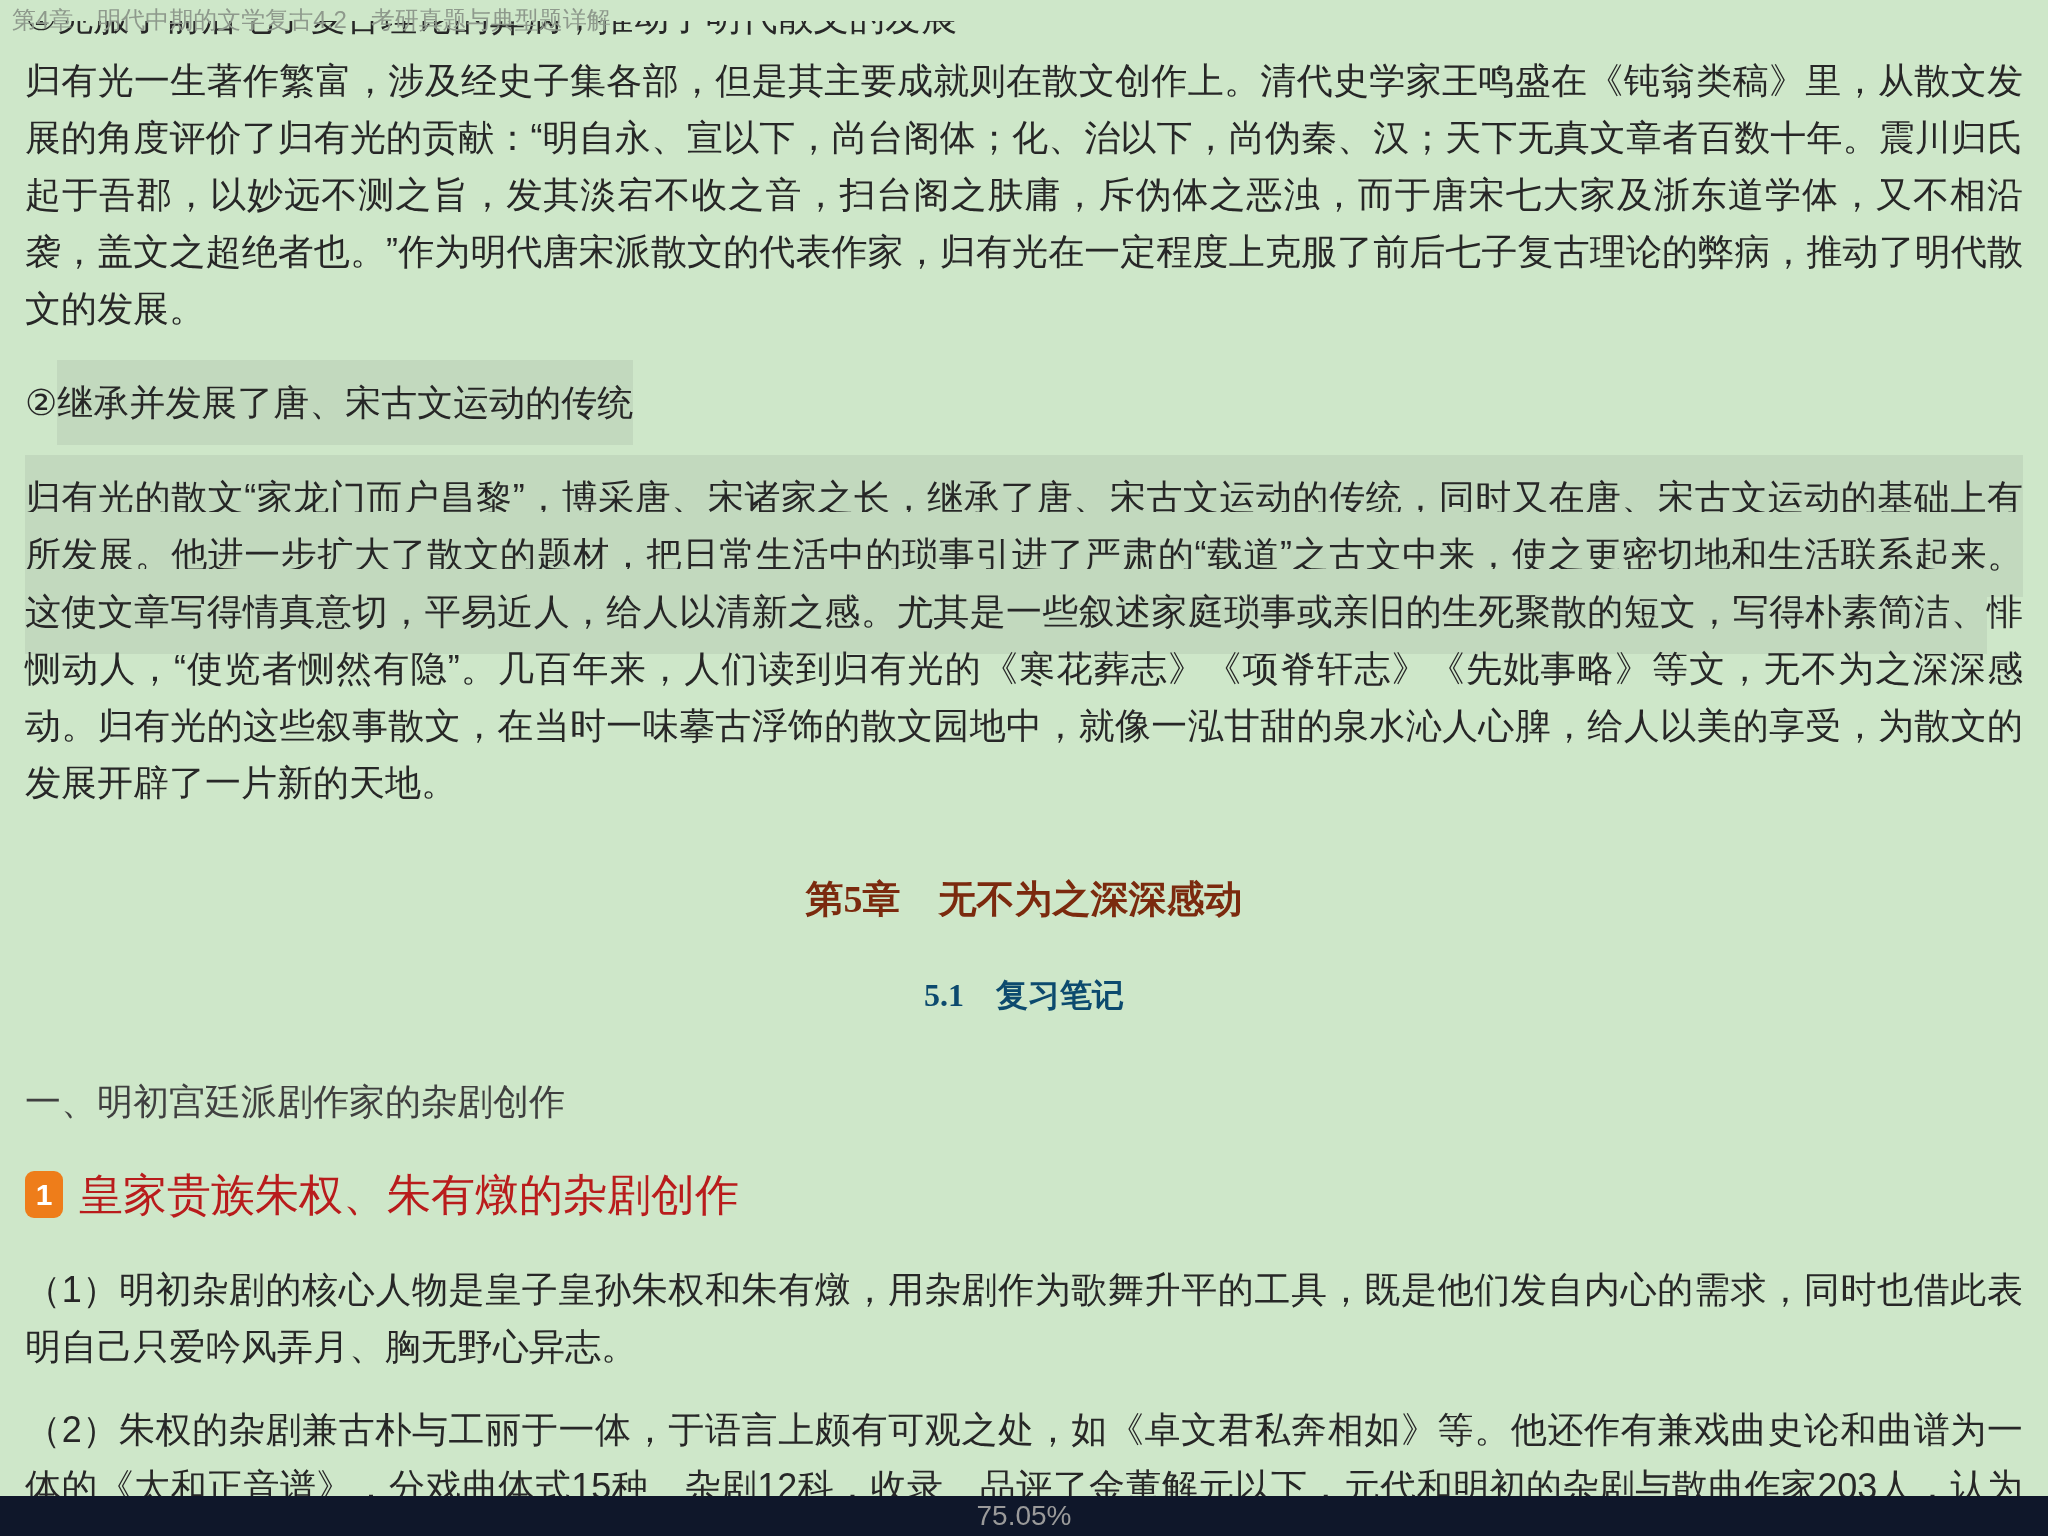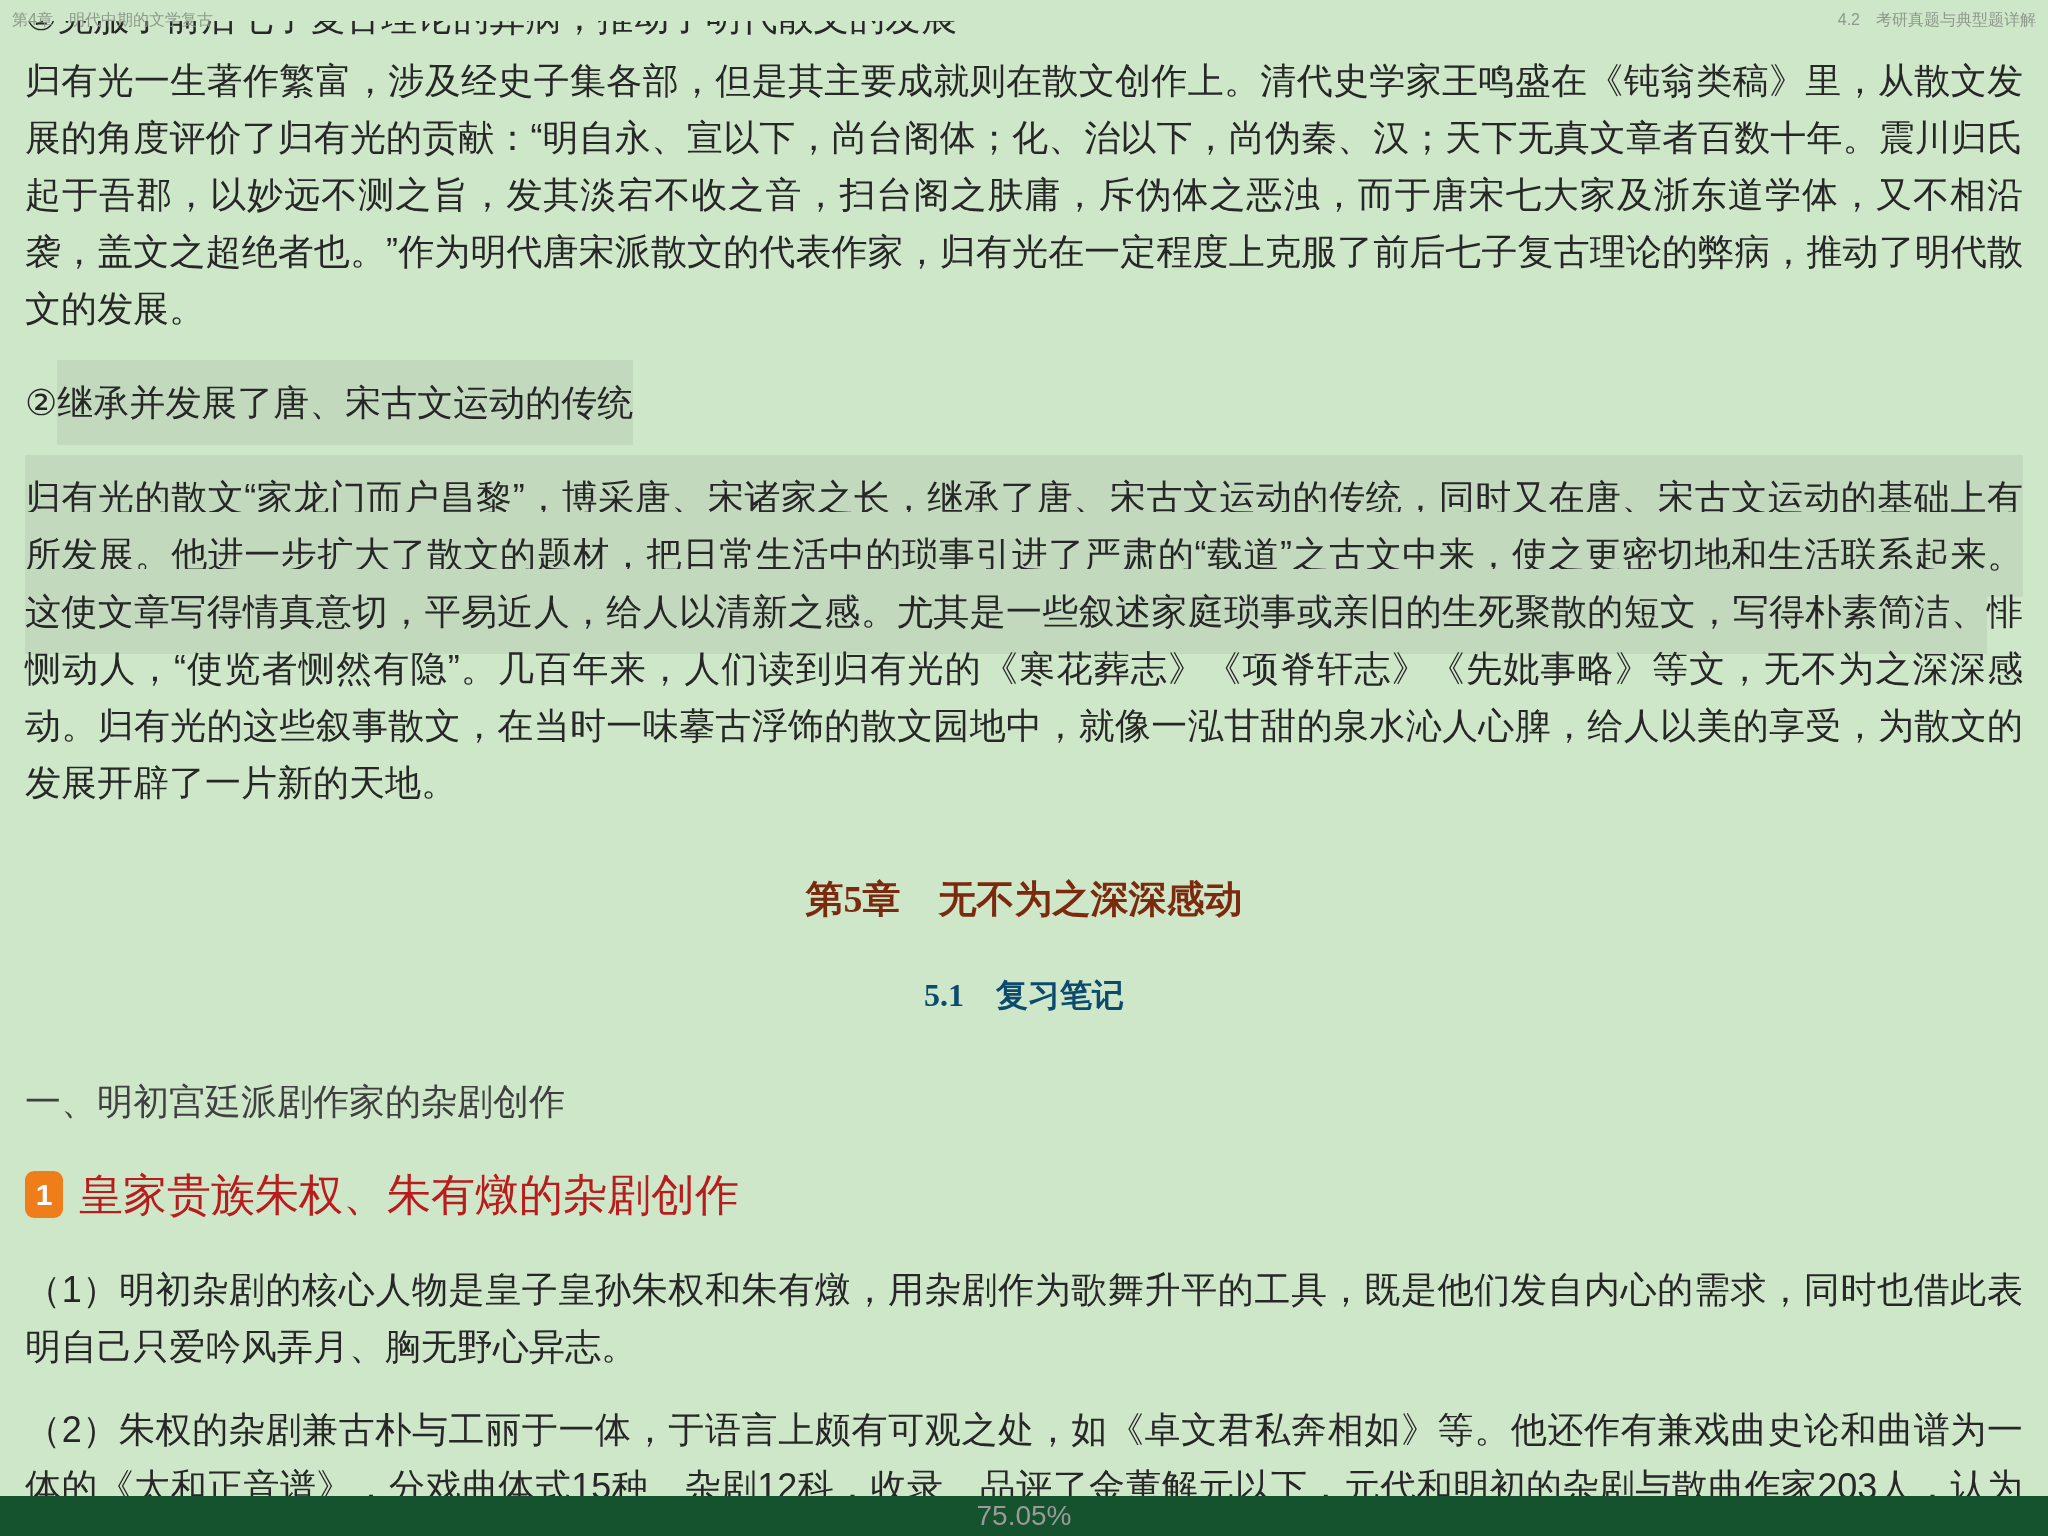--- a/index.html
+++ b/index.html
@@ -3,22 +3,22 @@
 <meta charset="utf-8">
 <style>
   html,body{margin:0;padding:0;}
   body{
     width:2048px;height:1536px;overflow:hidden;position:relative;
     background:#cee7c9;
     font-family:"Liberation Sans","DejaVu Sans",sans-serif;
   }
   .page-header{
     position:absolute;top:5px;left:0;right:0;z-index:6;
-    display:flex;justify-content:space-between;
-    padding:0 12px;font-size:16px;color:#8e998c;line-height:30px;
+    display:flex;
+    padding:0 12px;font-size:24px;color:#8e998c;line-height:30px;
   }
   .content{
     position:absolute;top:0;left:0;right:0;bottom:0;
     padding:0 25px;
     font-size:36px;line-height:57px;color:#272727;
     text-align:justify;
   }
   .top-clip{margin-top:21px;height:15px;overflow:hidden;}
   .top-clip .inner{
     line-height:36px;margin-top:-21px;white-space:nowrap;text-align:left;
@@ -53,21 +53,21 @@
   }
   .badge{
     flex:0 0 auto;width:38px;height:47px;margin-right:16px;
     background:#ee7d1a;border-radius:9px;
     display:flex;align-items:center;justify-content:center;
     color:#ffffff;font-size:30px;font-weight:bold;line-height:1;
   }
   .item-title{font-size:44px;color:#b91c1c;}
   .bottom-bar{
     position:absolute;left:0;right:0;bottom:0;height:40px;z-index:10;
-    background:#14532d;
+    background:#0f172a;
     display:flex;align-items:center;justify-content:center;
   }
   .bottom-bar span{color:#9a9a9a;font-size:28px;line-height:40px;}
 </style>
 </head>
 <body>
 
 <div class="page-header">
   <span>第4章　明代中期的文学复古</span>
   <span>4.2　考研真题与典型题详解</span>

